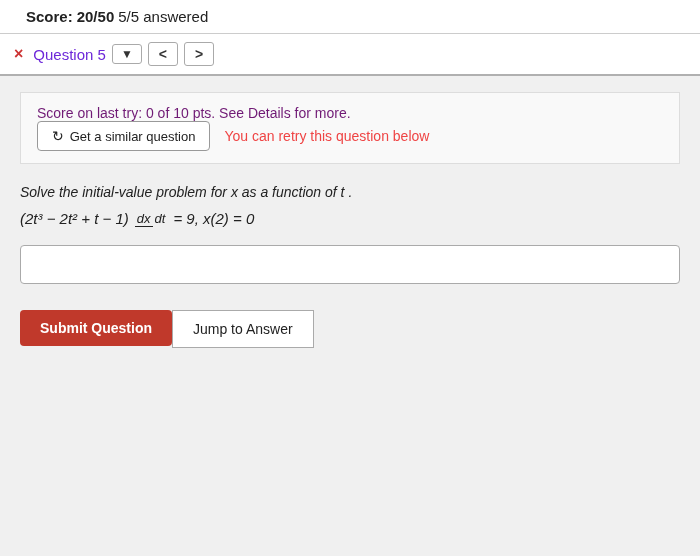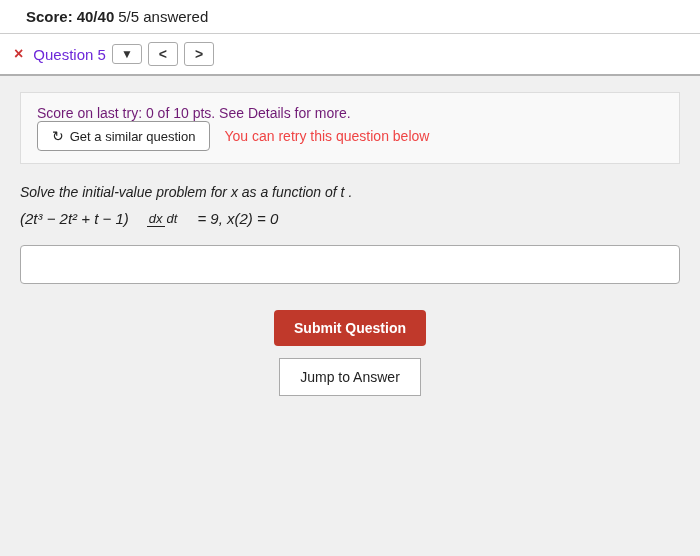--- a/index.html
+++ b/index.html
@@ -132,21 +132,21 @@
       margin-bottom: 10px;
       font-style: italic;
     }
 
     .problem-equation {
       font-size: 15px;
       color: #222;
       margin-bottom: 18px;
       display: flex;
       align-items: center;
-      gap: 16px;
+      gap: 4px;
       flex-wrap: wrap;
     }
 
     .math-frac {
       display: inline-flex;
       flex-direction: row;
       align-items: center;
       font-size: 13px;
       vertical-align: middle;
       margin: 0 2px;
@@ -182,24 +182,22 @@
       align-items: center;
       gap: 8px;
     }
 
     .mail-icon {
       font-size: 14px;
     }
 
     .buttons-row {
       display: flex;
-      gap: 12px;
       margin: 0 20px 20px 20px;
-      align-items: center;
-      flex-direction: column;
+      align-items: flex-start;
     }
 
     .submit-btn {
       background: #c0392b;
       color: #fff;
       border: none;
       border-radius: 4px;
       padding: 10px 20px;
       font-size: 14px;
       font-weight: bold;
@@ -216,21 +214,21 @@
       cursor: pointer;
     }
 
     .italic { font-style: italic; }
   </style>
 </head>
 <body>
 
 <div class="top-bar">
   <span class="score-text">Score:</span>
-  <span class="score-text">40/40</span>
+  <span class="score-text">20/50</span>
   <span class="answered-text">5/5 answered</span>
 </div>
 
 <div class="question-nav">
   <span class="x-icon">×</span>
   <span class="question-label">Question 5</span>
   <button class="dropdown-arrow">▼</button>
   <button class="nav-btn">&lt;</button>
   <button class="nav-btn">&gt;</button>
 </div>

